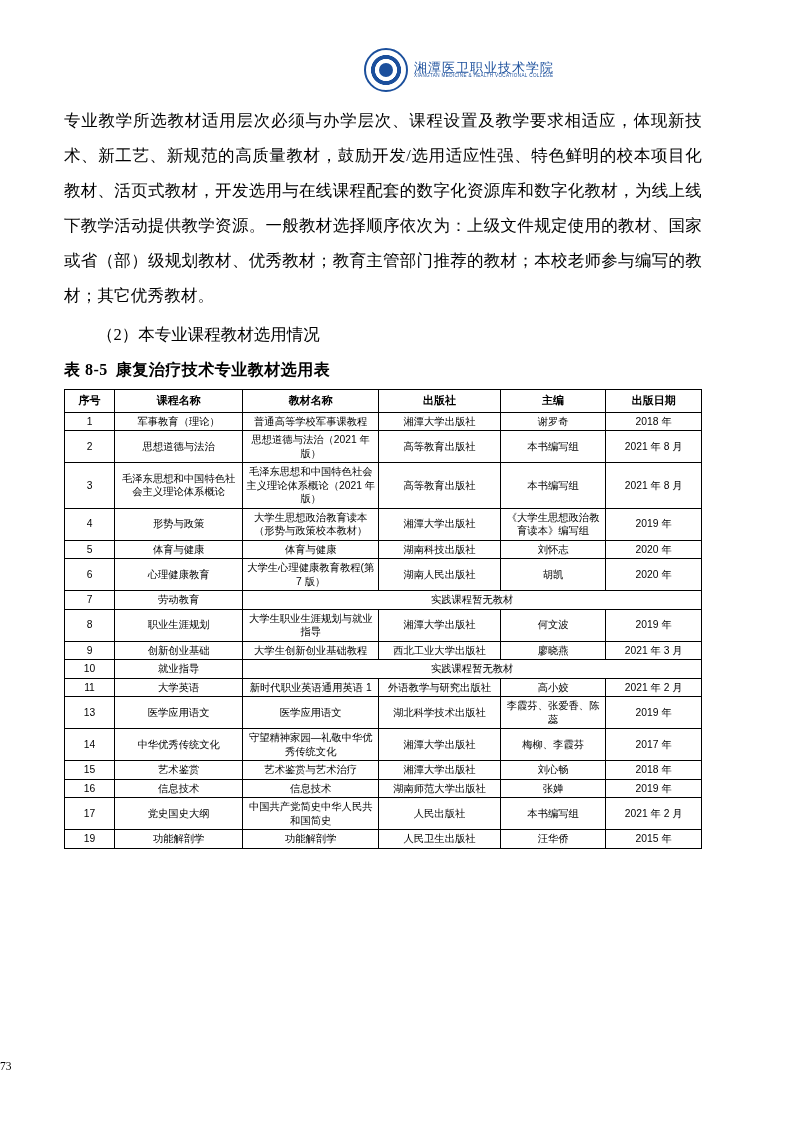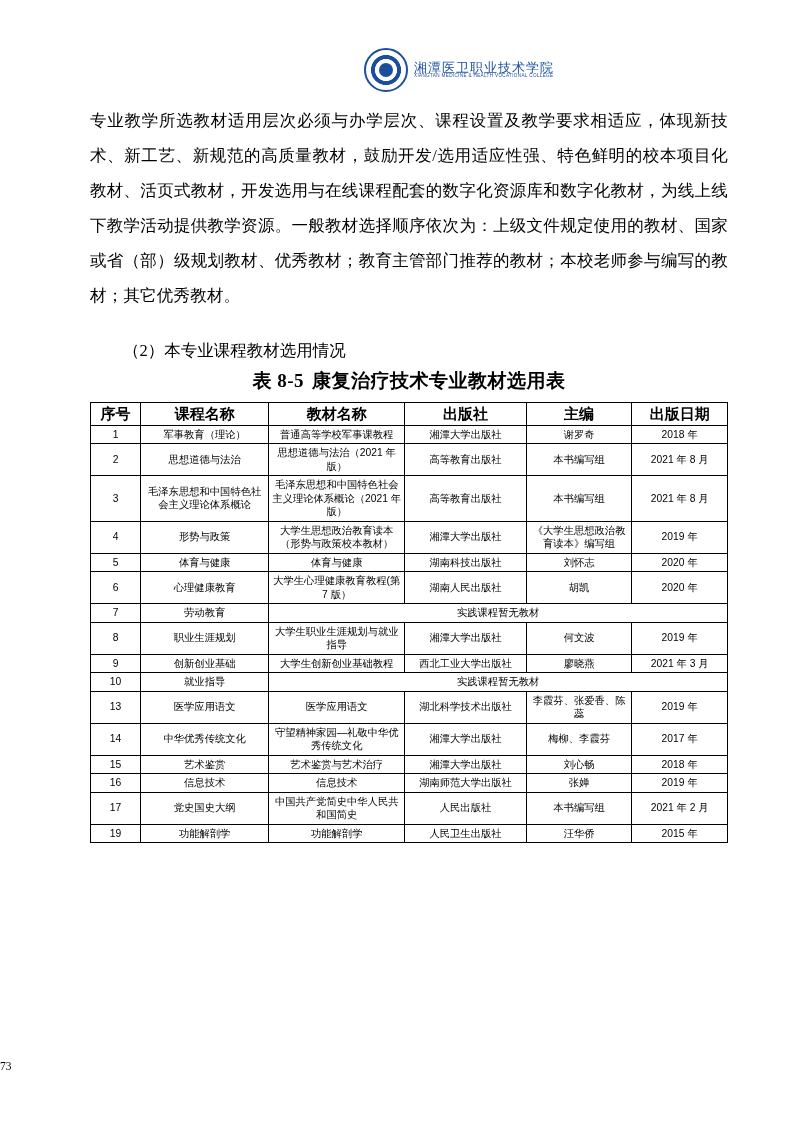--- a/index.html
+++ b/index.html
@@ -67,41 +67,41 @@
     font-size: 4.6px;
     color: #1b4f9c;
     letter-spacing: 0.35px;
     white-space: nowrap;
     font-family: "Liberation Sans", sans-serif;
   }
   
   .body-block {
     position: absolute;
     top: 103px;
-    left: 90px;
+    left: 64px;
     width: 638px;
   }
   .para {
     font-size: 16.5px;
     line-height: 35px;
     text-align: justify;
     text-justify: inter-ideograph;
     letter-spacing: 0.2px;
   }
   .para-indent {
     font-size: 16.5px;
     line-height: 35px;
     text-indent: 33px;
-    margin-top: 20px;
+    margin-top: 4px;
   }
   
   .tbl-caption {
-    margin-top: 0;
-    text-align: center;
-    font-size: 19px;
+    margin-top: 8px;
+    text-align: left;
+    font-size: 16px;
     font-weight: bold;
     letter-spacing: 0.5px;
   }
   .tbl-caption .num {
     margin-right: 8px;
   }
   
   table.book-table {
     margin-top: 8px;
     border-collapse: collapse;
@@ -113,21 +113,21 @@
   table.book-table td {
     border: 1px solid #000;
     text-align: center;
     vertical-align: middle;
     font-size: 10.3px;
     line-height: 13.5px;
     padding: 2px 2px;
   }
   table.book-table th {
     font-weight: bold;
-    font-size: 15px;
+    font-size: 11px;
     padding: 4px 2px;
   }
   td.wide-note {
     font-size: 10.8px;
   }
   col.c0 { width: 46px; }
   col.c1 { width: 118px; }
   col.c2 { width: 125px; }
   col.c3 { width: 112px; }
   col.c4 { width: 97px; }
@@ -252,20 +252,28 @@
             <td>西北工业大学出版社</td>
             <td>廖晓燕</td>
             <td>2021 年 3 月</td>
           </tr>
           <tr>
             <td>10</td>
             <td>就业指导</td>
             <td class="wide-note" colspan="4">实践课程暂无教材</td>
           </tr>
           <tr>
+            <td>11</td>
+            <td>大学英语</td>
+            <td>新时代职业英语通用英语 1</td>
+            <td>外语教学与研究出版社</td>
+            <td>高小姣</td>
+            <td>2021 年 2 月</td>
+          </tr>
+          <tr>
             <td>13</td>
             <td>医学应用语文</td>
             <td>医学应用语文</td>
             <td>湖北科学技术出版社</td>
             <td>李霞芬、张爱香、陈蕊</td>
             <td>2019 年</td>
           </tr>
           <tr>
             <td>14</td>
             <td>中华优秀传统文化</td>

